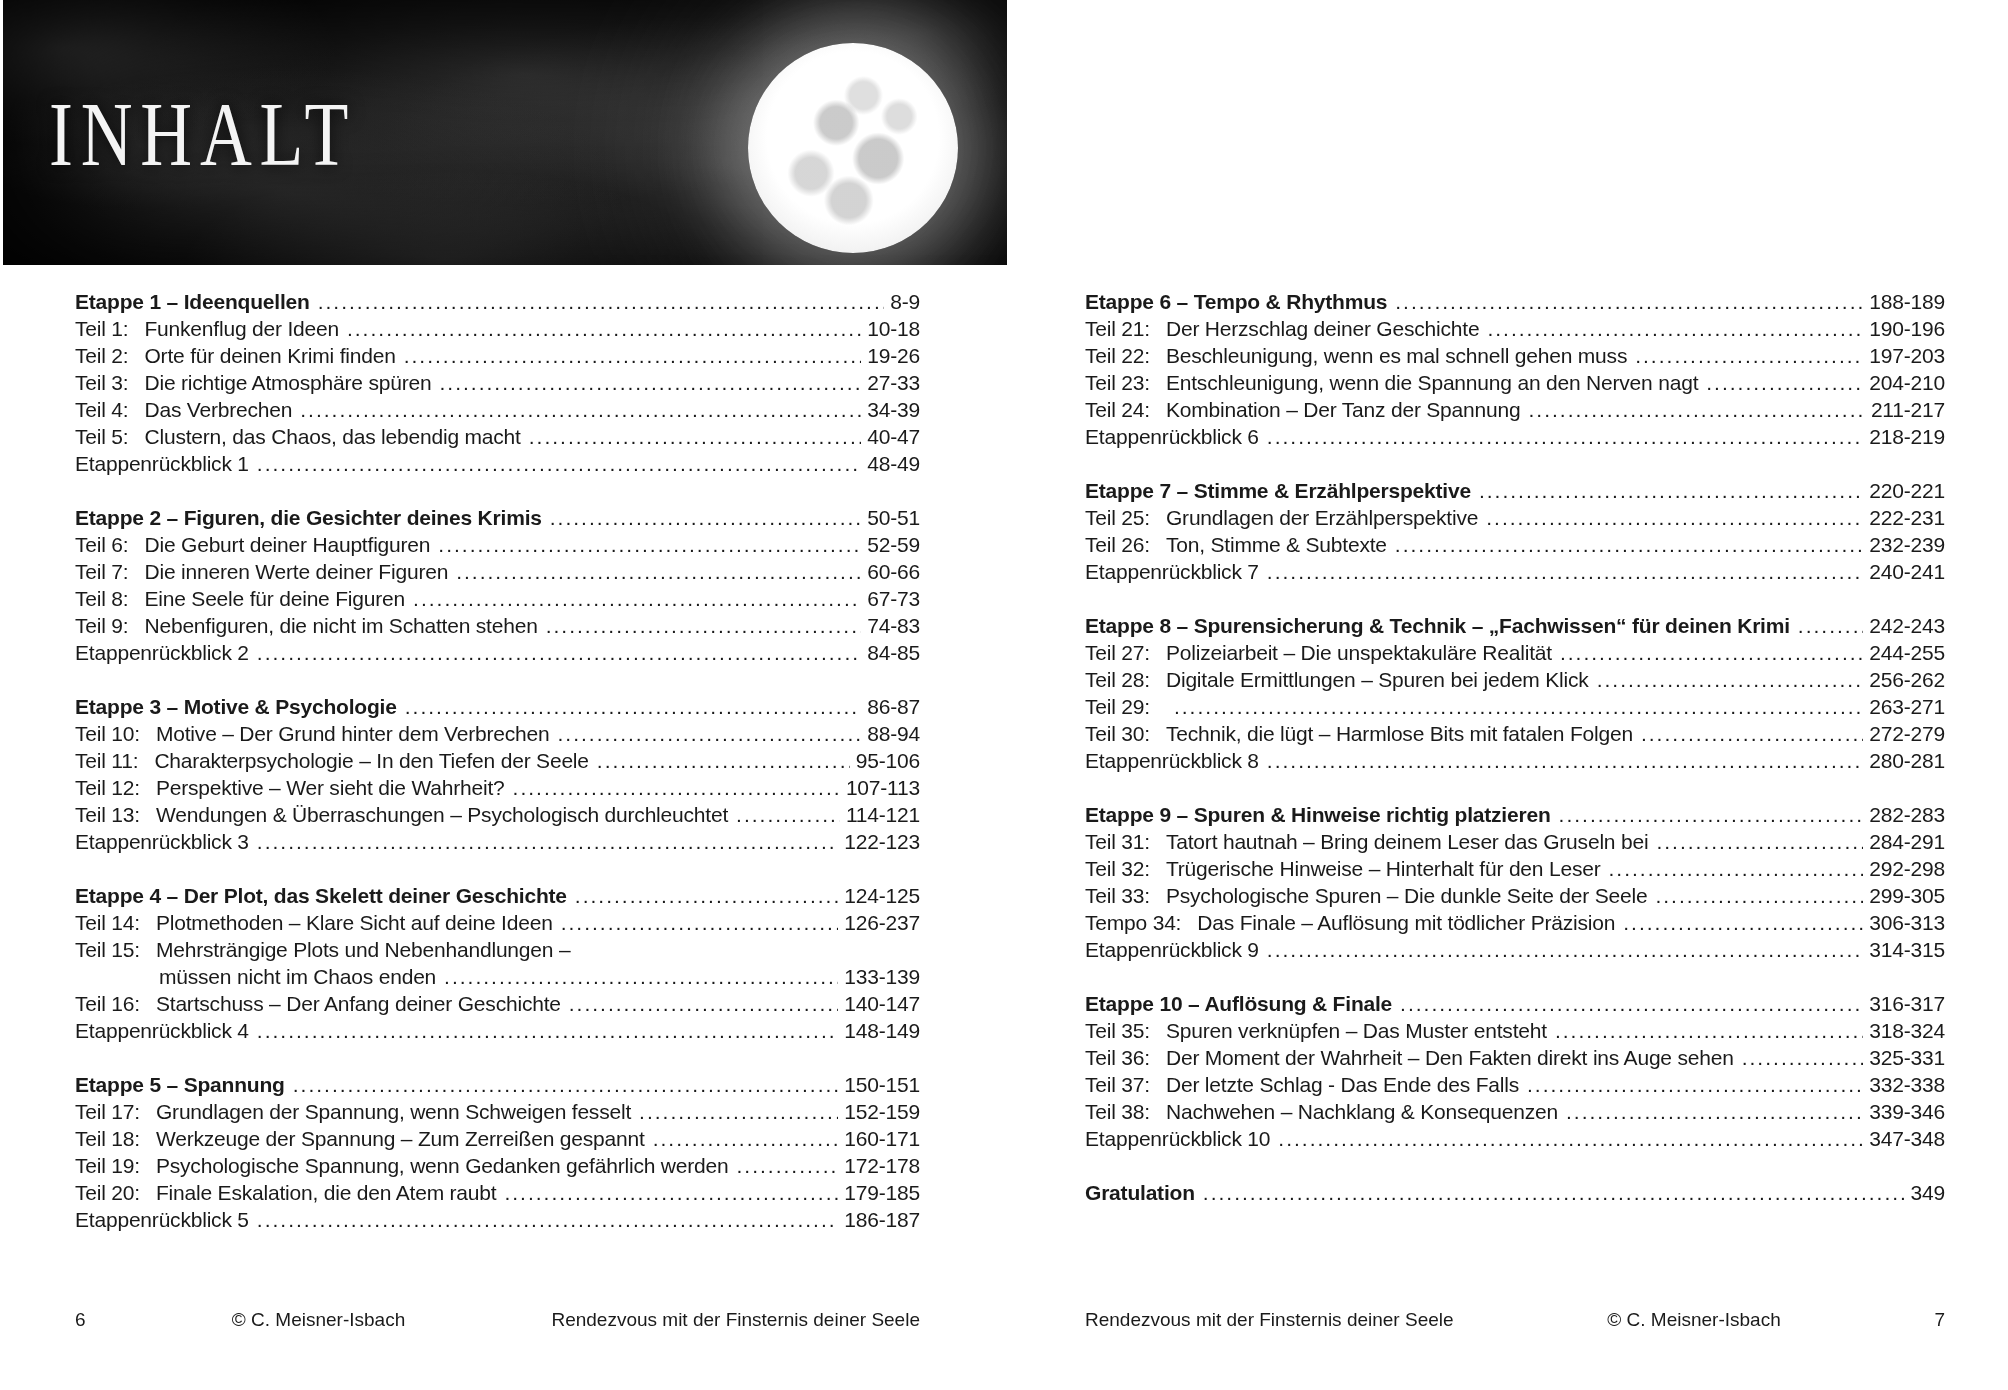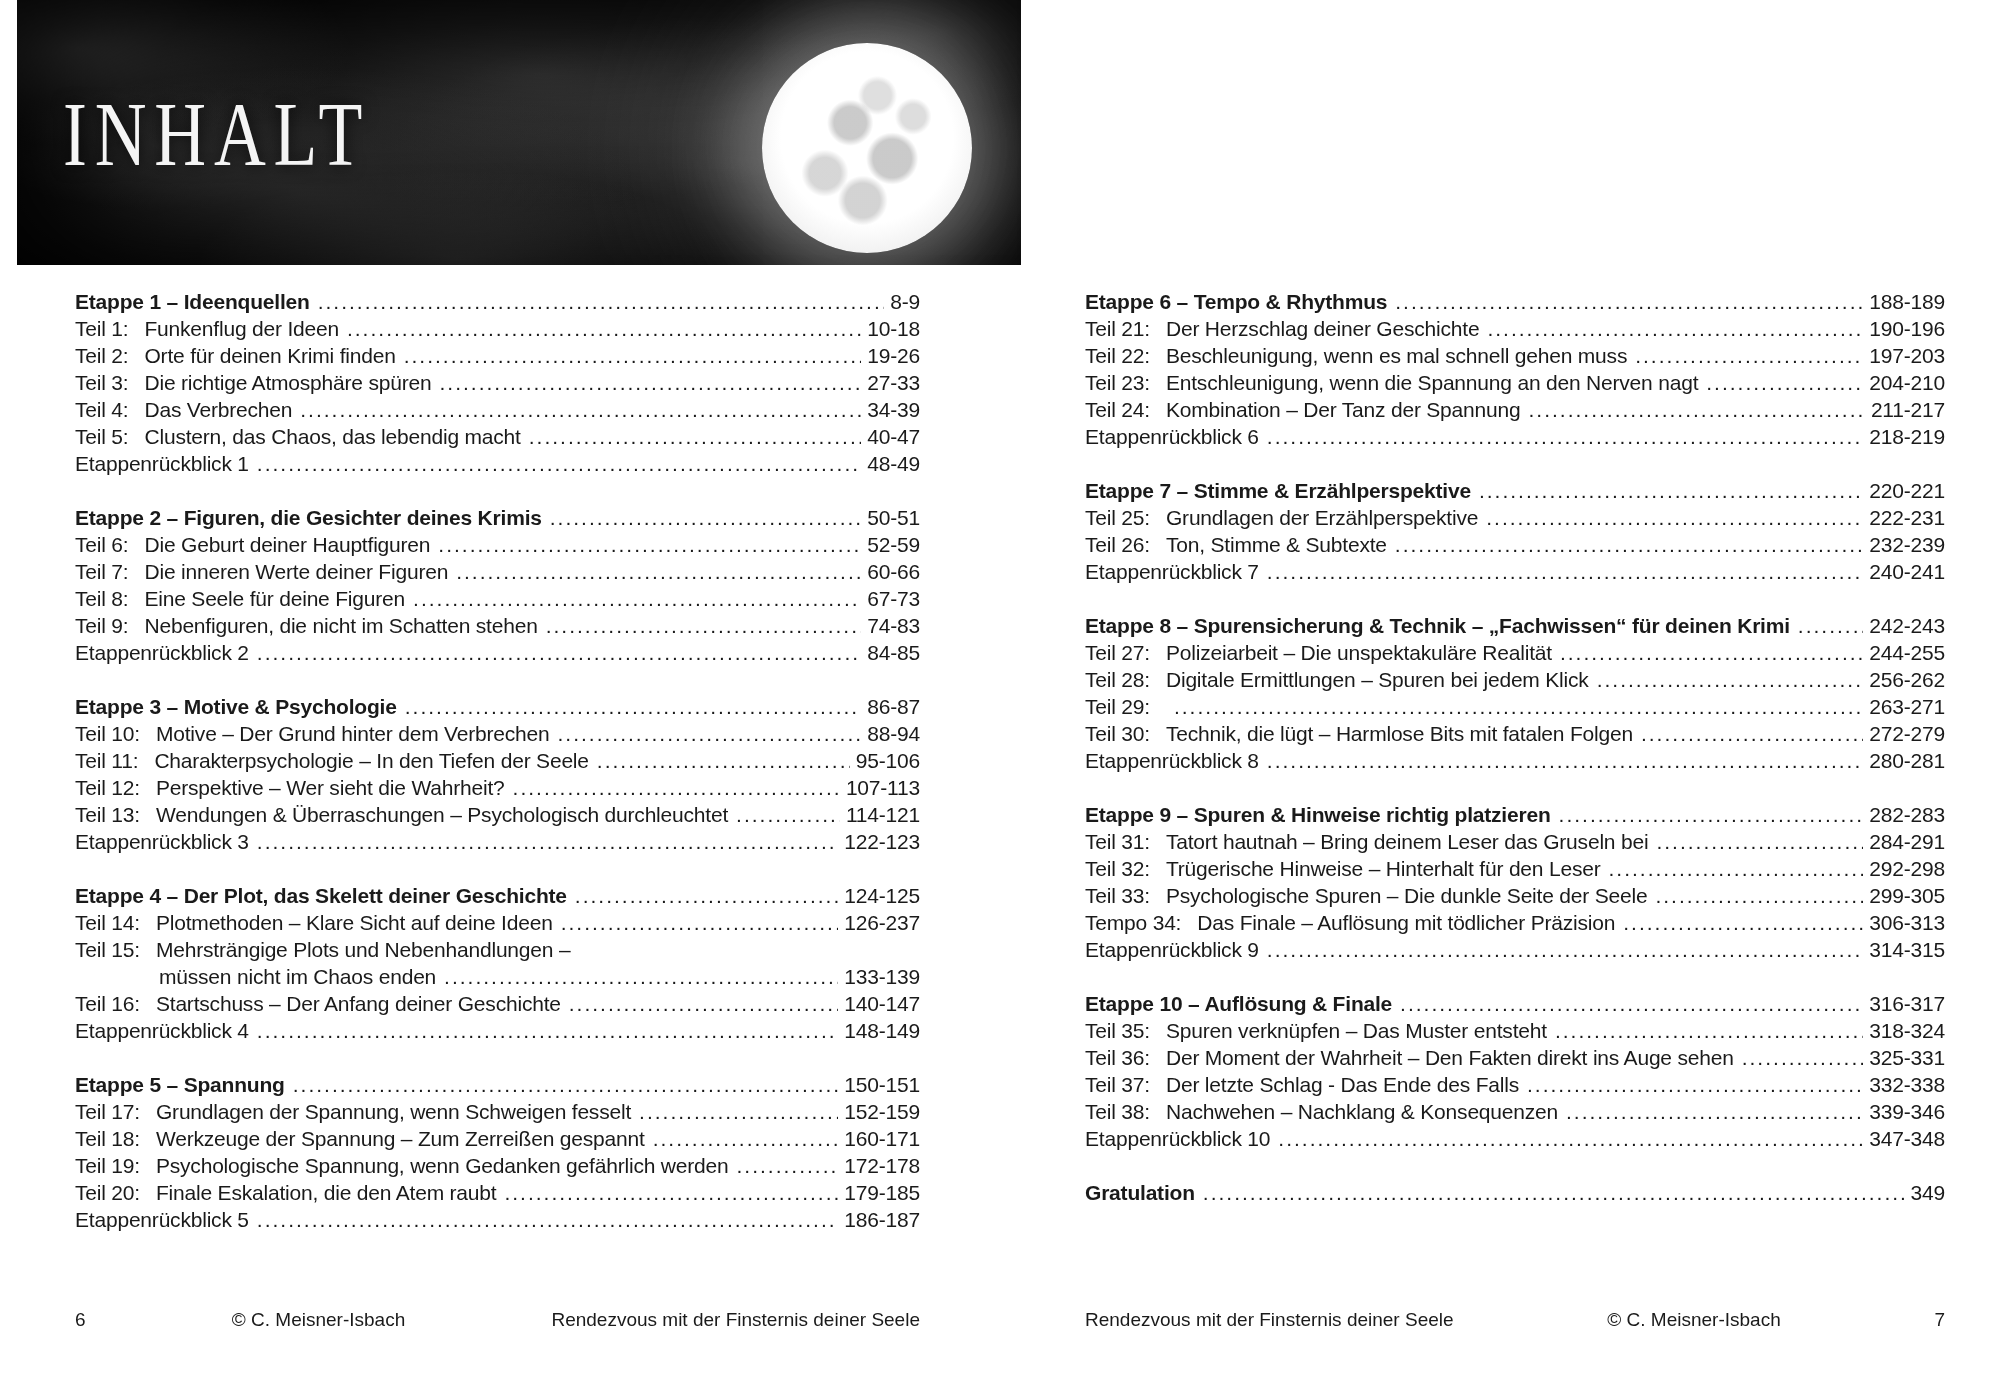--- a/index.html
+++ b/index.html
@@ -4,21 +4,21 @@
 <style>
   html,body{margin:0;padding:0;}
   body{
     width:2008px;height:1390px;position:relative;overflow:hidden;
     background:#ffffff;
     font-family:"Liberation Sans","DejaVu Sans",sans-serif;
     color:#1a1a1a;
   }
   
   .hero{
-    position:absolute;left:17px;top:0;width:1004px;height:265px;
+    position:absolute;left:3px;top:0;width:1004px;height:265px;
     background-color:#060606;
     background-image:
       radial-gradient(ellipse 420px 150px at 6% 18%, rgba(105,105,105,.50), transparent 65%),
       radial-gradient(ellipse 520px 190px at 28% 72%, rgba(75,75,75,.55), transparent 65%),
       radial-gradient(ellipse 620px 210px at 52% 28%, rgba(115,115,115,.40), transparent 62%),
       radial-gradient(ellipse 430px 150px at 44% 98%, rgba(140,140,140,.38), transparent 60%),
       radial-gradient(ellipse 540px 230px at 72% 62%, rgba(70,70,70,.45), transparent 65%),
       radial-gradient(ellipse 330px 130px at 92% 12%, rgba(95,95,95,.40), transparent 60%),
       radial-gradient(ellipse 260px 90px at 14% 55%, rgba(40,40,40,.8), transparent 70%),
       radial-gradient(ellipse 700px 260px at 60% 80%, rgba(25,25,25,.9), transparent 75%);

